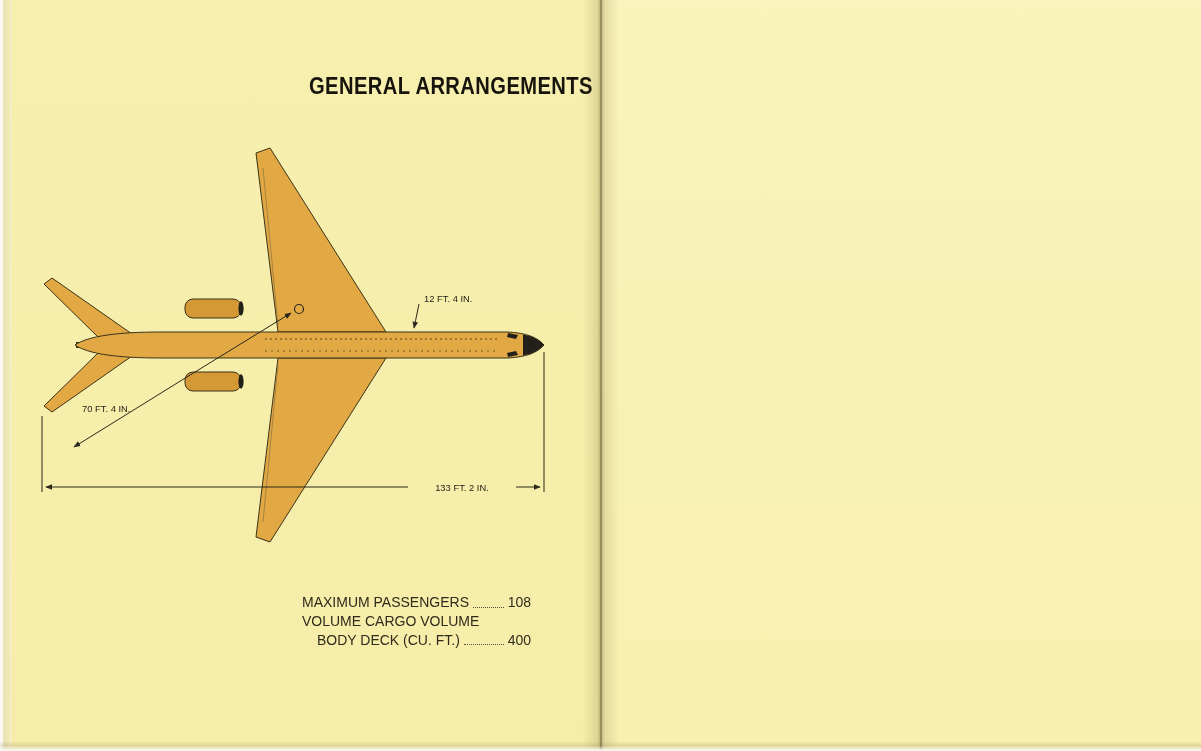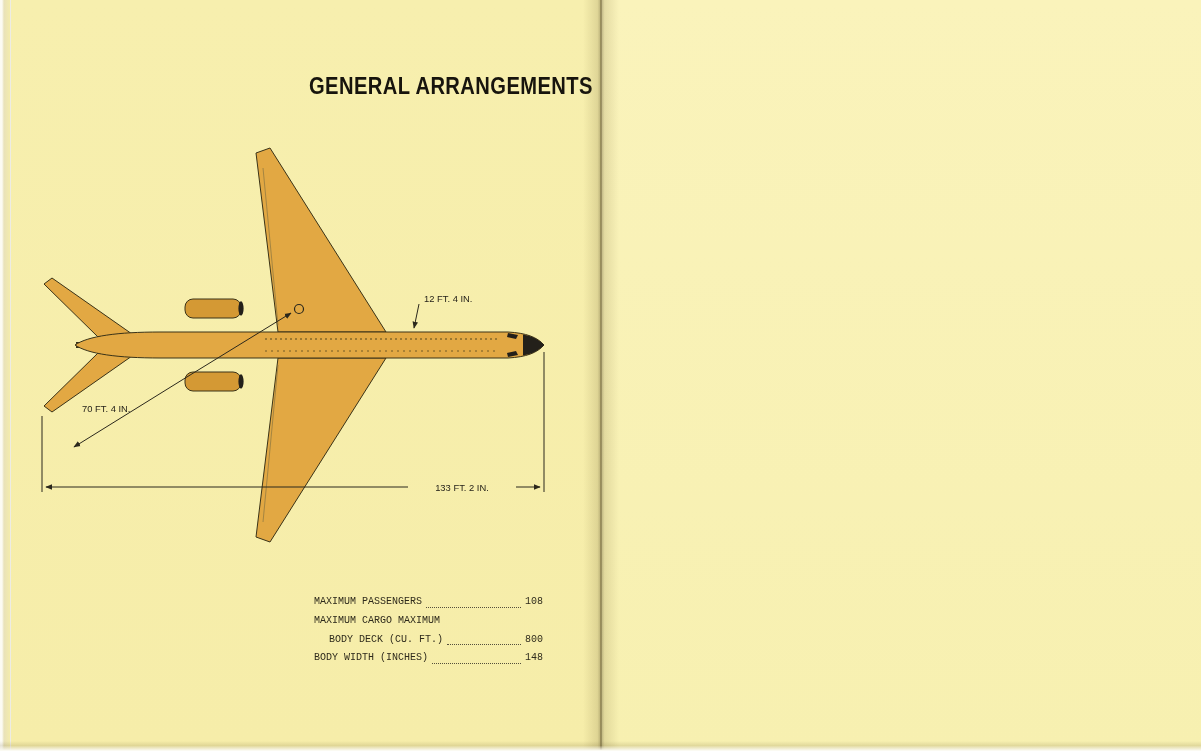--- a/index.html
+++ b/index.html
@@ -34,22 +34,22 @@
   }
 
   svg { position:absolute; overflow:visible; }
   .plan-view  { left:20px;  top:120px; }
 
   svg text { font-family:"Liberation Sans", sans-serif; fill:#26231a; }
   .d-dim  { font-size:9.4px; }
 
   
   .cap-table {
-    position:absolute; left:314px; top:593px; width:229px;
-    font-family:Liberation Mono, monospace; font-size:10px; color:#2f2b1c;
+    position:absolute; left:302px; top:593px; width:229px;
+    font-family:Liberation Sans, sans-serif; font-size:14px; color:#2f2b1c;
   }
   .cap-row { display:flex; line-height:18.8px; white-space:nowrap; }
   .cap-row.indent { padding-left:15px; }
   .cap-leader { flex:1 1 auto; min-width:8px; border-bottom:1.6px dotted #55503c; margin:0 4px 4px 4px; }
   .cap-row.plain .cap-leader { border-bottom:none; }
   .cap-value { text-align:center; }
 </style>
 </head>
 <body>
 
@@ -110,32 +110,27 @@
       <text class="d-dim" x="442" y="371" text-anchor="middle">133 FT. 2 IN.</text>
     </svg>
 
     <div class="cap-table">
       <div class="cap-row">
         <span>MAXIMUM PASSENGERS</span>
         <span class="cap-leader"></span>
         <span class="cap-value">108</span>
       </div>
       <div class="cap-row plain">
-        <span>MAXIMUM CARGO MAXIMUM</span>
+        <span>VOLUME CARGO VOLUME</span>
         <span class="cap-leader"></span>
       </div>
       <div class="cap-row indent">
         <span>BODY DECK (CU. FT.)</span>
         <span class="cap-leader"></span>
-        <span class="cap-value">800</span>
-      </div>
-      <div class="cap-row">
-        <span>BODY WIDTH (INCHES)</span>
-        <span class="cap-leader"></span>
-        <span class="cap-value">148</span>
+        <span class="cap-value">400</span>
       </div>
     </div>
   </div>
 
   <div class="page right">
 
     
     
 
     

